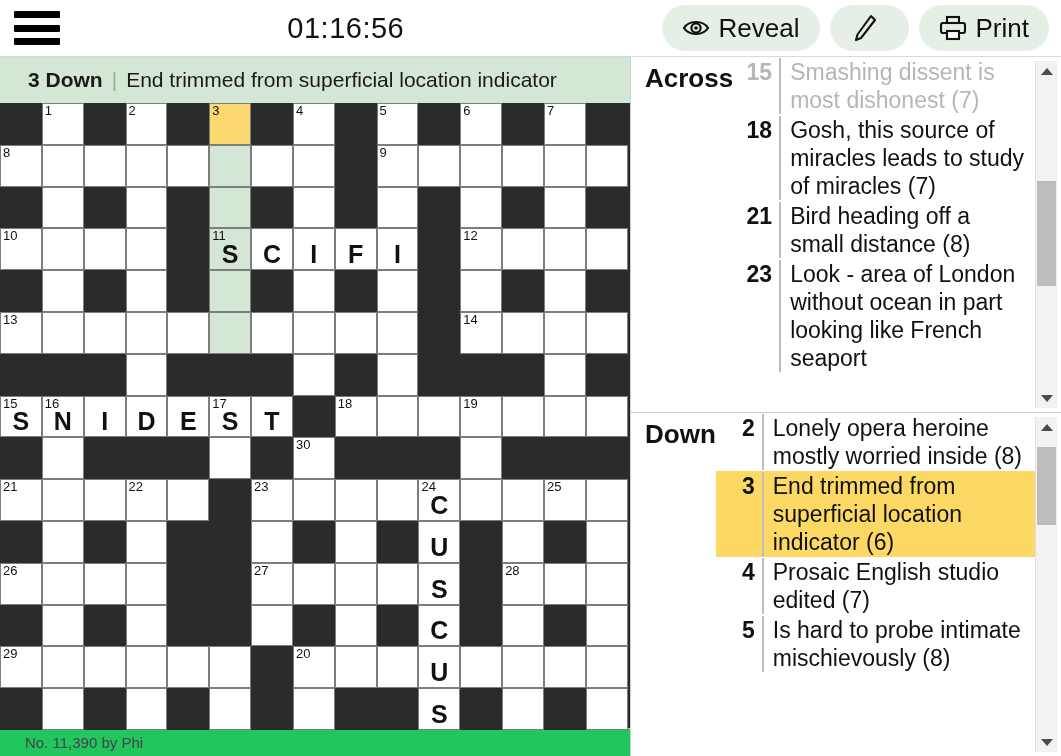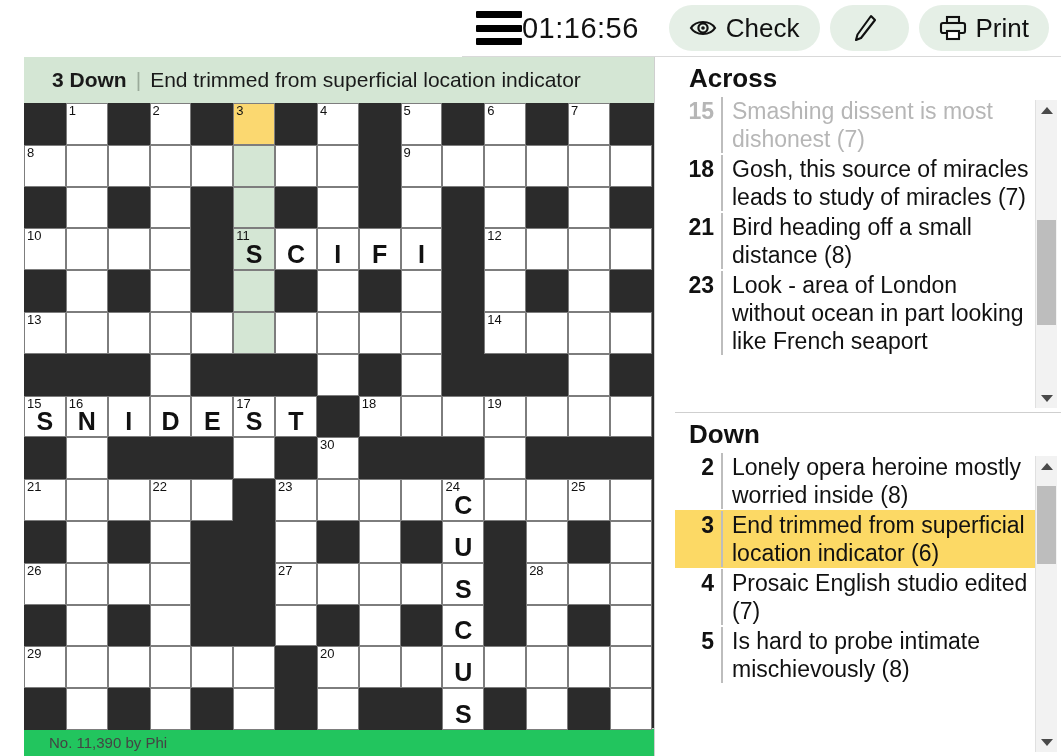--- a/index.html
+++ b/index.html
@@ -9,21 +9,20 @@
     width: 1061px; height: 756px;
     overflow: hidden;
     background: #ffffff;
     font-family: "Liberation Sans", sans-serif;
   }
   #app {
     width: 1061px; height: 756px;
     position: relative;
     display: flex;
     flex-direction: column;
-    align-items: flex-end;
   }
 
   
   .toolbar {
     height: 57px;
     flex: 0 0 57px;
     background: #ffffff;
     border-bottom: 1px solid #d9d9d9;
     display: flex;
     align-items: center;
@@ -72,21 +71,20 @@
   }
   .tbtn.icononly { padding: 0 22px; }
   .tbtn svg { display: block; }
 
   
   .body {
     flex: 1 1 auto;
     display: flex;
     flex-direction: row;
     min-height: 0;
-    padding-left: 24px;
   }
   .leftcol {
     width: 630px;
     flex: 0 0 630px;
     display: flex;
     flex-direction: column;
     min-height: 0;
     background: #fff;
   }
   .rightcol {
@@ -171,24 +169,23 @@
     display: flex;
     align-items: center;
     padding-left: 25px;
     font-size: 15px;
     color: #444;
   }
 
   
   .cluesection {
     display: flex;
-    flex-direction: column;
+    flex-direction: row;
     min-height: 0;
     overflow: hidden;
-    margin-left: 20px;
   }
   .cluesection.across { flex: 0 0 355px; }
   .cluesection.down   { flex: 1 1 auto; border-top: 1px solid #cfcfcf;}
   .cluehead {
     font-size: 26px;
     font-weight: bold;
     color: #111;
     padding: 6px 0 2px 14px;
     flex: 0 0 auto;
   }
@@ -281,21 +278,21 @@
 
 
     <button class="tbtn">
       <span>
         <svg width="28" height="26" viewBox="0 0 28 26">
           <path d="M2 13 C7 5, 21 5, 26 13 C21 21, 7 21, 2 13 Z" fill="none" stroke="#111" stroke-width="2.2"></path>
           <circle cx="14" cy="13" r="4.6" fill="none" stroke="#111" stroke-width="2.2"></circle>
           <circle cx="14" cy="13" r="1.8" fill="#111"></circle>
         </svg>
       </span>
-      <span>Check</span>
+      <span>Reveal</span>
     </button>
 
     <button class="tbtn icononly">
       <span>
         <svg width="26" height="28" viewBox="0 0 26 28">
           <path d="M19 2 L23 6 L9 24 L4 26 L5.5 20.5 Z" fill="none" stroke="#111" stroke-width="2.1" stroke-linejoin="round"></path>
         </svg>
       </span>
       <span></span>
     </button>

